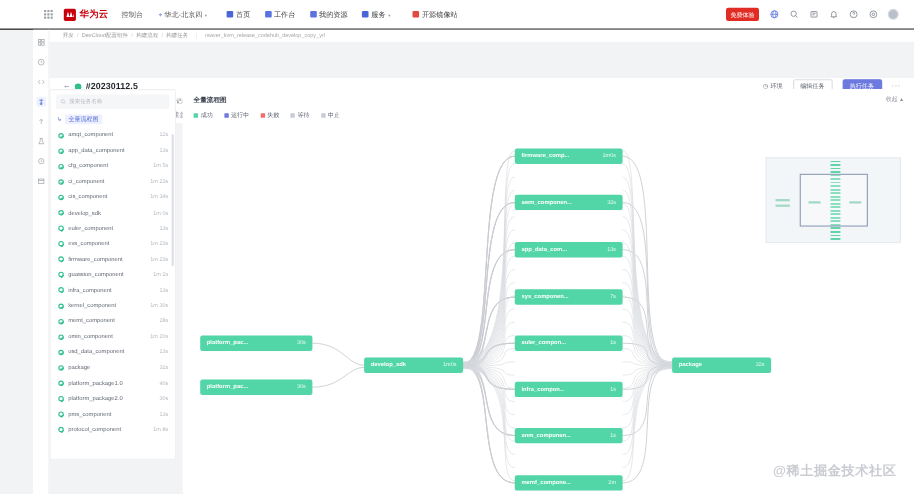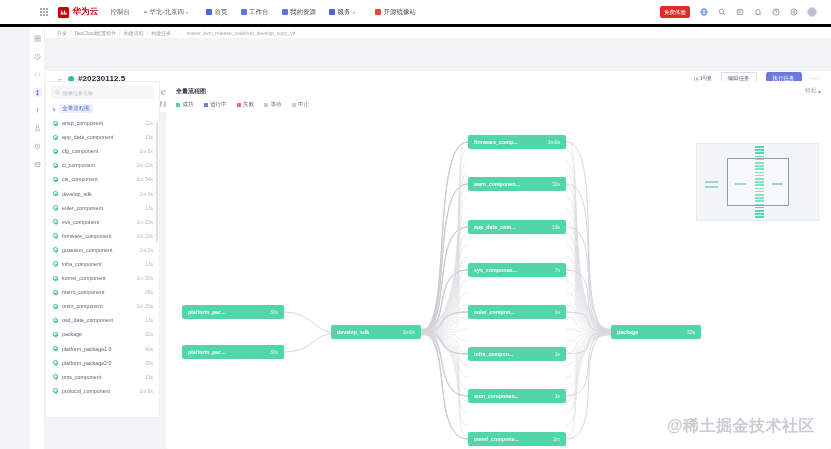--- a/index.html
+++ b/index.html
@@ -9,21 +9,21 @@
     background:#f2f3f5;
     font-size:6px;
     color:#333;
   }
   .app { position:relative; width:831px; height:449px; background:#f2f3f5; }
 
   
   .topbar {
     position:absolute; left:0; top:0; width:831px; height:27px;
     background:#ffffff; display:flex; align-items:center;
-    border-bottom:3px solid #000000;
+    border-bottom:1px solid #000000;
   }
   .grid-icon { margin-left:40px; display:grid; grid-template-columns:repeat(3,2px);
     grid-template-rows:repeat(3,2px); gap:1.2px; cursor:pointer; }
   .grid-icon i { width:2px; height:2px; background:#9aa0a6; border-radius:0.4px; display:block; }
   .brand { display:flex; align-items:center; margin-left:10px; gap:3px; cursor:pointer; }
   .brand-mark { width:11px; height:11px; background:#c7000b; border-radius:1.5px; position:relative; }
   .brand-mark::before{ content:""; position:absolute; left:2px; top:3px; width:7px; height:5px;
     background:#fff; clip-path:polygon(0 100%,20% 0,40% 100%,60% 0,80% 100%,100% 30%,100% 100%); }
   .brand-text { font-size:8.5px; font-weight:bold; color:#c7000b; letter-spacing:0.2px; }
   .nav-console { margin-left:12px; font-size:6.5px; color:#555; cursor:pointer; }
@@ -146,21 +146,21 @@
   
   .minimap { position:absolute; right:12px; top:30px; width:123px; height:78px;
     background:#f3f6f9; border:1px solid #e6eaef; cursor:pointer; }
   .mm-view { position:absolute; left:30px; top:14px; width:62px; height:48px;
     border:1px solid #8e9bb5; background:rgba(255,255,255,0.25); }
   .mm-col { position:absolute; left:58px; top:2px; width:9px; height:74px;
     background:repeating-linear-gradient(to bottom,#62d4aa 0,#62d4aa 1.6px,transparent 1.6px,transparent 3.2px); }
   .mm-bar { position:absolute; height:1.6px; background:#9fd9c4; }
 
   
-  .watermark { position:absolute; right:16px; bottom:12px; font-size:16px; color:#c9ccd2;
+  .watermark { position:absolute; right:16px; bottom:12px; font-size:12px; color:#c9ccd2;
     font-weight:bold; letter-spacing:0.5px; }
 </style>
 </head>
 <body>
 
 <div class="app">
 
   <div class="topbar">
     <div class="grid-icon">
       <i></i>

